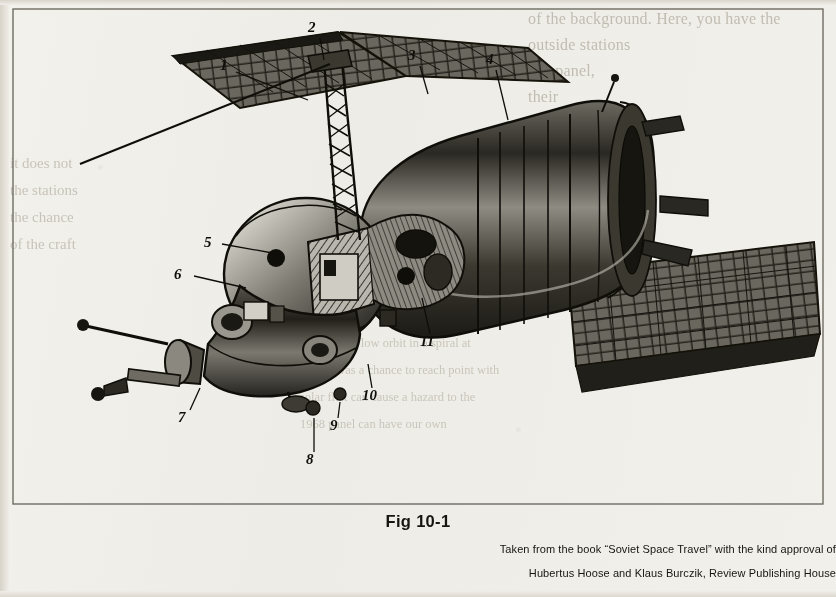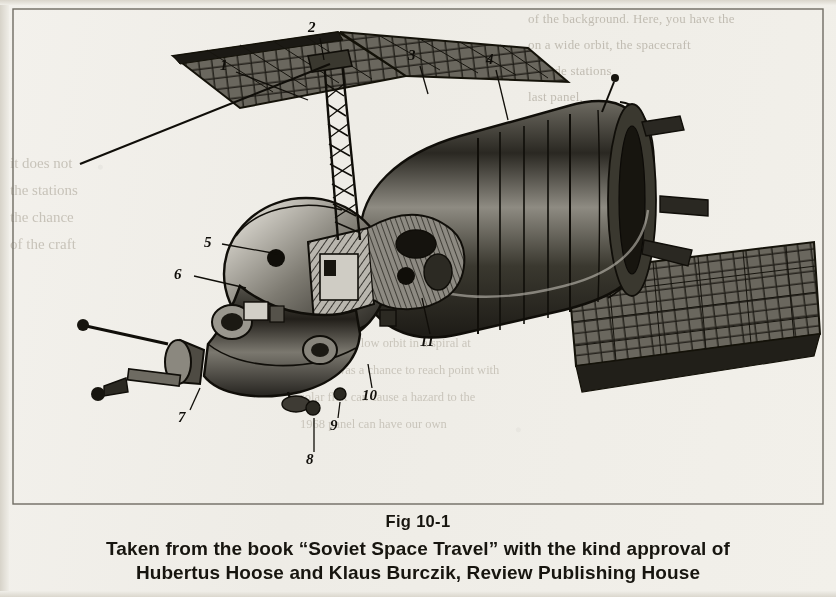--- a/index.html
+++ b/index.html
@@ -24,21 +24,21 @@
       linear-gradient(100deg, #f3f1ec 0%, #eeece6 40%, #f2f0ea 100%);
   }
   
   .ghost-col {
     position: absolute;
     top: 6px;
     right: 8px;
     width: 300px;
     color: #b9b4a9;
     font-family: "Liberation Serif", serif;
-    font-size: 13px;
+    font-size: 16px;
     line-height: 26px;
     letter-spacing: .2px;
     opacity: .85;
     text-align: left;
     user-select: none;
     pointer-events: none;
     filter: blur(0.4px);
   }
   .ghost-col div { white-space: nowrap; overflow: hidden; }
   .ghost-left {
@@ -88,24 +88,25 @@
     text-align: center;
     color: #17150f;
   }
   .caption-title {
     font-size: 16.5px;
     font-weight: bold;
     letter-spacing: .3px;
     margin-bottom: 6px;
   }
   .caption-line {
-    font-size: 19px;
-    font-weight: bold;
+    font-size: 11px;
+    font-weight: normal;
     line-height: 24px;
     letter-spacing: .1px;
+    text-align: right;
   }
   .scan-edge-left {
     position: absolute; left: 0; top: 0; width: 9px; height: 597px;
     background: linear-gradient(90deg, #d7d3c9 0%, #efede7 100%);
   }
   .scan-edge-top {
     position: absolute; left: 0; top: 0; width: 836px; height: 5px;
     background: linear-gradient(180deg, #d9d5cb 0%, #f0eee8 100%);
   }
   .scan-edge-bottom {
@@ -124,21 +125,20 @@
 <body>
 
 <div id="page">
 
   <div class="scan-edge-left"></div>
   <div class="scan-edge-top"></div>
   <div class="scan-edge-bottom"></div>
 
   <div class="ghost-col">
     <div>of the background. Here, you have the</div>
-    <div>on a wide orbit, the spacecraft</div>
     <div>outside stations</div>
     <div>last panel,</div>
     <div>their</div>
     <div>linked</div>
     <div>manner</div>
     <div>V = GM</div>
   </div>
 
   <div class="ghost-left">
     <div>it does not</div>

